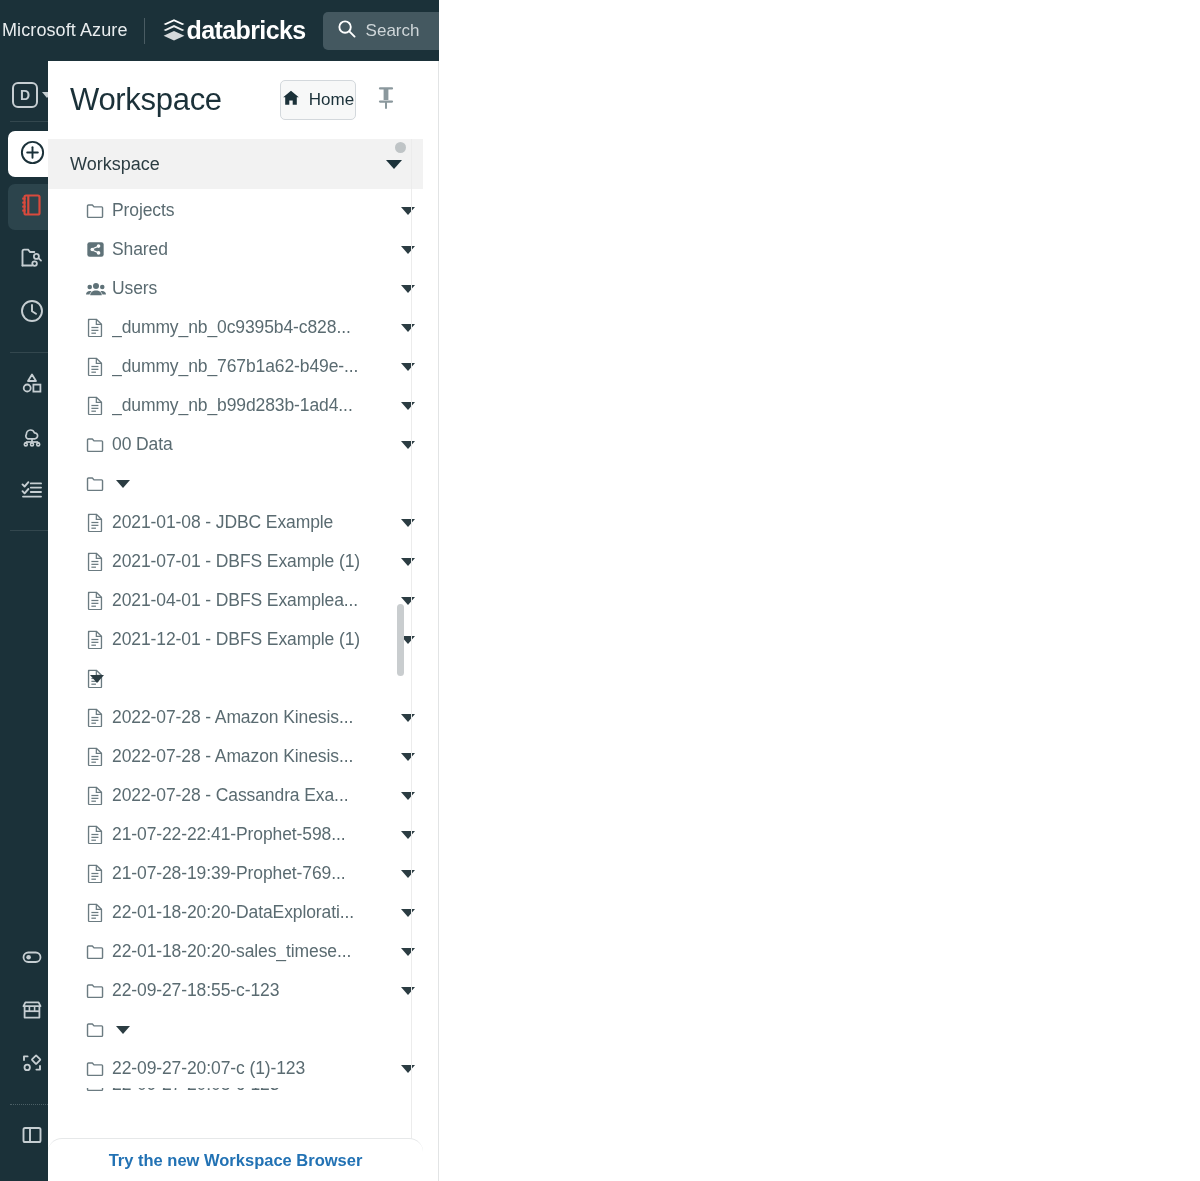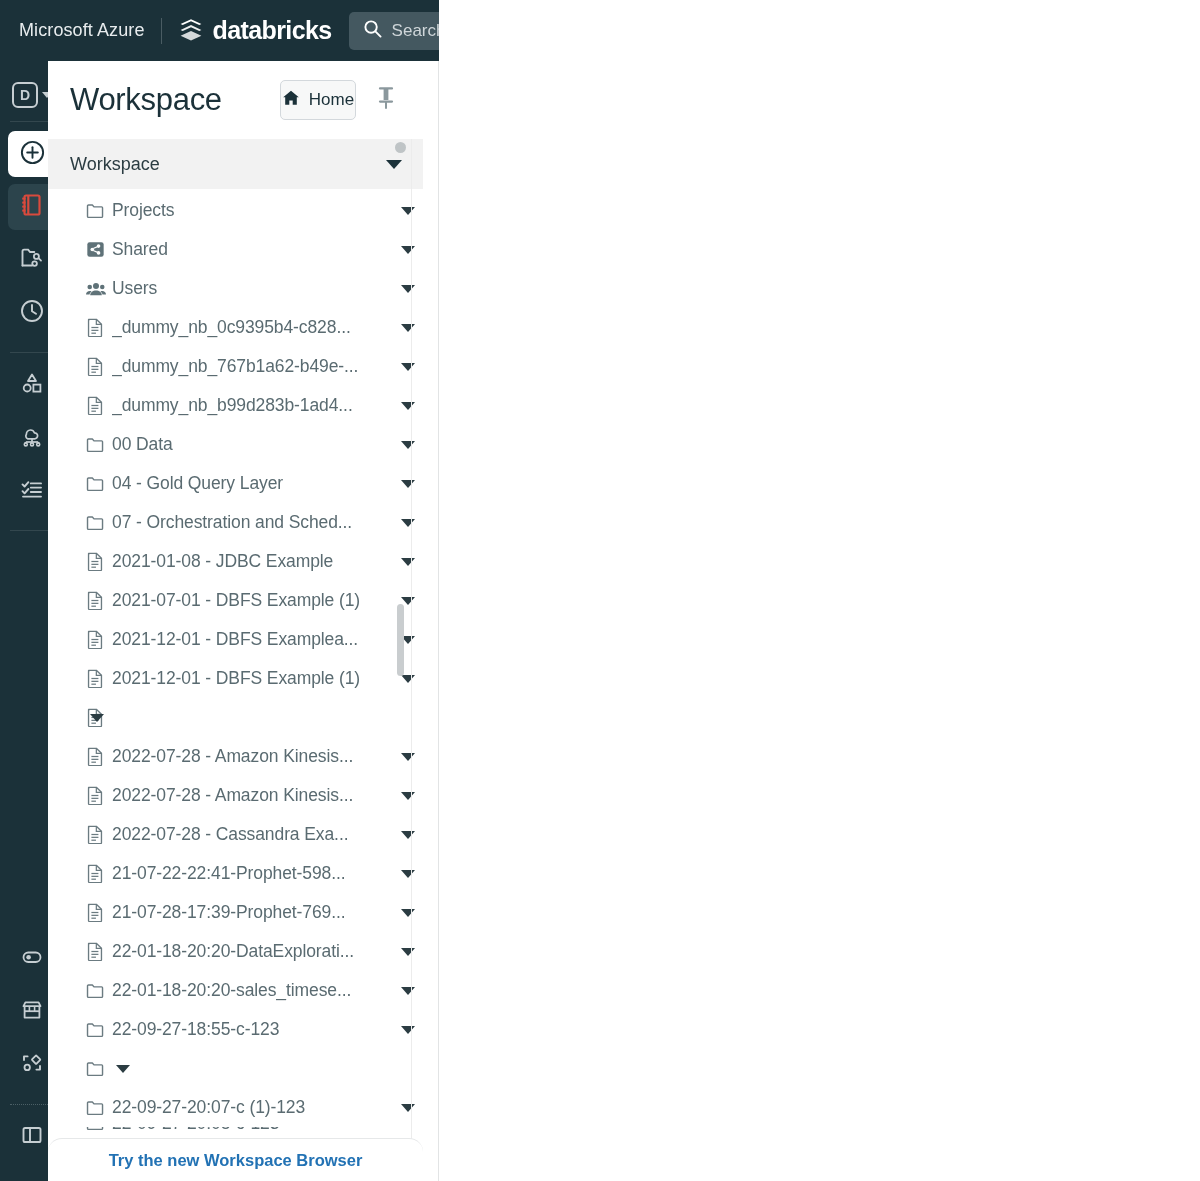--- a/index.html
+++ b/index.html
@@ -29,40 +29,39 @@
   
   .topbar {
     position: absolute;
     left: 0; top: 0;
     width: 439px;
     height: 61px;
     background: #1b3139;
     display: flex;
     align-items: center;
     box-sizing: border-box;
-    padding-left: 19px;
+    padding-left: 2px;
     overflow: hidden;
   }
   .azure-label {
     color: #e8ecee;
     font-size: 18px;
     letter-spacing: .1px;
     white-space: nowrap;
   }
   .topbar-divider {
     width: 1px;
     height: 26px;
     background: #4a5c63;
     margin: 0 16px;
     flex: none;
   }
   .db-logo {
     display: flex;
     align-items: center;
-    gap: 9px;
     flex: none;
   }
   .db-logo .mark { display:block; }
   .db-wordmark {
     color: #ffffff;
     font-size: 25px;
     font-weight: bold;
     letter-spacing: -0.6px;
     white-space: nowrap;
   }
@@ -607,30 +606,20 @@
             </span>
             <span class="lbl">00 Data</span>
             <span class="caret"></span>
           </div>
           <div class="tree-row">
             <span class="ico">
               <svg width="19" height="19" viewBox="0 0 20 20">
                 <path d="M1.6 16.2V5.2a1 1 0 0 1 1-1h4.1l1.7 2h8a1 1 0 0 1 1 1v9a1 1 0 0 1-1 1H2.6a1 1 0 0 1-1-1z" fill="none" stroke="#6b7b81" stroke-width="1.5" stroke-linejoin="round"></path>
               </svg>
             </span>
-            <span class="lbl">04 - Gold Query Layer</span>
-            <span class="caret"></span>
-          </div>
-          <div class="tree-row overlap">
-            <span class="ico">
-              <svg width="19" height="19" viewBox="0 0 20 20">
-                <path d="M1.6 16.2V5.2a1 1 0 0 1 1-1h4.1l1.7 2h8a1 1 0 0 1 1 1v9a1 1 0 0 1-1 1H2.6a1 1 0 0 1-1-1z" fill="none" stroke="#6b7b81" stroke-width="1.5" stroke-linejoin="round"></path>
-              </svg>
-            </span>
-            <span class="lbl">07 - Orchestration and Sched...</span>
             <span class="caret"></span>
           </div>
           <div class="tree-row">
             <span class="ico">
               <svg width="18" height="19" viewBox="0 0 18 20">
                 <path d="M2.2 1.4h8.2l5.4 5.2v12a1 1 0 0 1-1 1H3.2a1 1 0 0 1-1-1v-16a1 1 0 0 1 1-1z" fill="none" stroke="#6b7b81" stroke-width="1.4" stroke-linejoin="round"></path>
                 <path d="M10.4 1.6v5.1h5.2" fill="none" stroke="#6b7b81" stroke-width="1.3"></path>
                 <line x1="5.2" y1="10" x2="12.6" y2="10" stroke="#6b7b81" stroke-width="1.3"></line>
                 <line x1="5.2" y1="13" x2="12.6" y2="13" stroke="#6b7b81" stroke-width="1.3"></line>
                 <line x1="5.2" y1="16" x2="10" y2="16" stroke="#6b7b81" stroke-width="1.3"></line>
@@ -655,21 +644,21 @@
           <div class="tree-row overlap">
             <span class="ico">
               <svg width="18" height="19" viewBox="0 0 18 20">
                 <path d="M2.2 1.4h8.2l5.4 5.2v12a1 1 0 0 1-1 1H3.2a1 1 0 0 1-1-1v-16a1 1 0 0 1 1-1z" fill="none" stroke="#6b7b81" stroke-width="1.4" stroke-linejoin="round"></path>
                 <path d="M10.4 1.6v5.1h5.2" fill="none" stroke="#6b7b81" stroke-width="1.3"></path>
                 <line x1="5.2" y1="10" x2="12.6" y2="10" stroke="#6b7b81" stroke-width="1.3"></line>
                 <line x1="5.2" y1="13" x2="12.6" y2="13" stroke="#6b7b81" stroke-width="1.3"></line>
                 <line x1="5.2" y1="16" x2="10" y2="16" stroke="#6b7b81" stroke-width="1.3"></line>
               </svg>
             </span>
-            <span class="lbl">2021-12-01 - DBFS Examplea...</span>
+            <span class="lbl">2021-04-01 - DBFS Examplea...</span>
             <span class="caret"></span>
           </div>
           <div class="tree-row overlap">
             <span class="ico">
               <svg width="18" height="19" viewBox="0 0 18 20">
                 <path d="M2.2 1.4h8.2l5.4 5.2v12a1 1 0 0 1-1 1H3.2a1 1 0 0 1-1-1v-16a1 1 0 0 1 1-1z" fill="none" stroke="#6b7b81" stroke-width="1.4" stroke-linejoin="round"></path>
                 <path d="M10.4 1.6v5.1h5.2" fill="none" stroke="#6b7b81" stroke-width="1.3"></path>
                 <line x1="5.2" y1="10" x2="12.6" y2="10" stroke="#6b7b81" stroke-width="1.3"></line>
                 <line x1="5.2" y1="13" x2="12.6" y2="13" stroke="#6b7b81" stroke-width="1.3"></line>
                 <line x1="5.2" y1="16" x2="10" y2="16" stroke="#6b7b81" stroke-width="1.3"></line>
@@ -745,21 +734,21 @@
           <div class="tree-row overlap">
             <span class="ico">
               <svg width="18" height="19" viewBox="0 0 18 20">
                 <path d="M2.2 1.4h8.2l5.4 5.2v12a1 1 0 0 1-1 1H3.2a1 1 0 0 1-1-1v-16a1 1 0 0 1 1-1z" fill="none" stroke="#6b7b81" stroke-width="1.4" stroke-linejoin="round"></path>
                 <path d="M10.4 1.6v5.1h5.2" fill="none" stroke="#6b7b81" stroke-width="1.3"></path>
                 <line x1="5.2" y1="10" x2="12.6" y2="10" stroke="#6b7b81" stroke-width="1.3"></line>
                 <line x1="5.2" y1="13" x2="12.6" y2="13" stroke="#6b7b81" stroke-width="1.3"></line>
                 <line x1="5.2" y1="16" x2="10" y2="16" stroke="#6b7b81" stroke-width="1.3"></line>
               </svg>
             </span>
-            <span class="lbl">21-07-28-17:39-Prophet-769...</span>
+            <span class="lbl">21-07-28-19:39-Prophet-769...</span>
             <span class="caret"></span>
           </div>
           <div class="tree-row overlap">
             <span class="ico">
               <svg width="18" height="19" viewBox="0 0 18 20">
                 <path d="M2.2 1.4h8.2l5.4 5.2v12a1 1 0 0 1-1 1H3.2a1 1 0 0 1-1-1v-16a1 1 0 0 1 1-1z" fill="none" stroke="#6b7b81" stroke-width="1.4" stroke-linejoin="round"></path>
                 <path d="M10.4 1.6v5.1h5.2" fill="none" stroke="#6b7b81" stroke-width="1.3"></path>
                 <line x1="5.2" y1="10" x2="12.6" y2="10" stroke="#6b7b81" stroke-width="1.3"></line>
                 <line x1="5.2" y1="13" x2="12.6" y2="13" stroke="#6b7b81" stroke-width="1.3"></line>
                 <line x1="5.2" y1="16" x2="10" y2="16" stroke="#6b7b81" stroke-width="1.3"></line>

